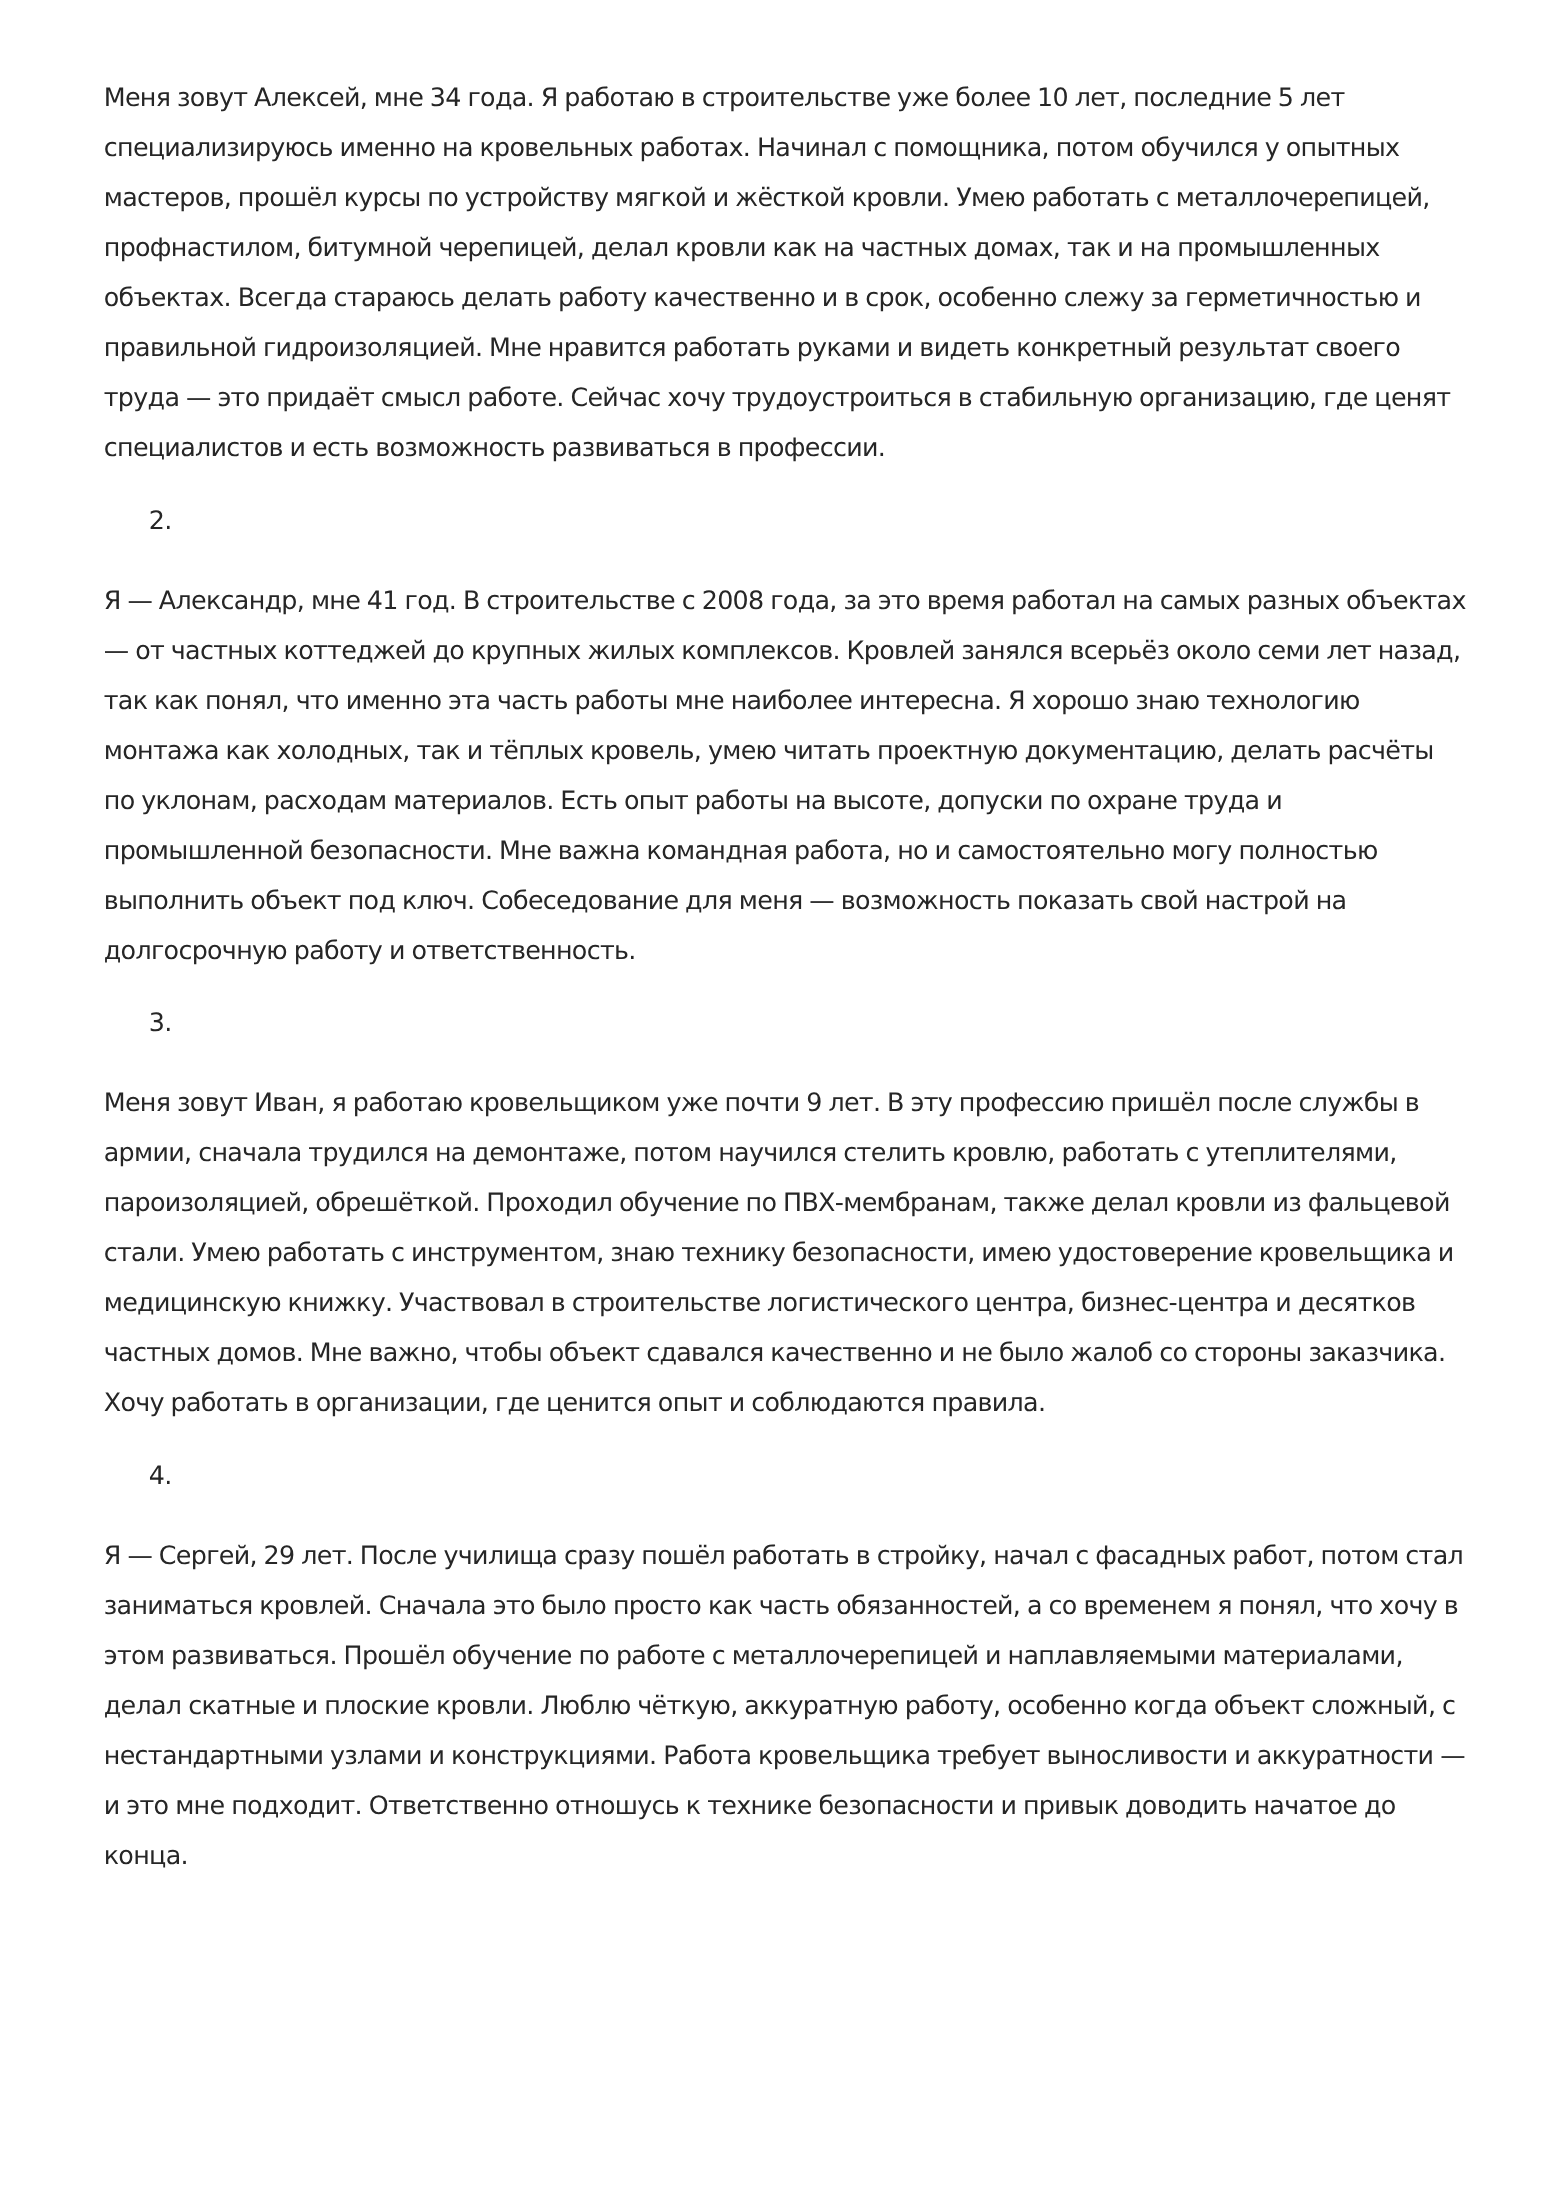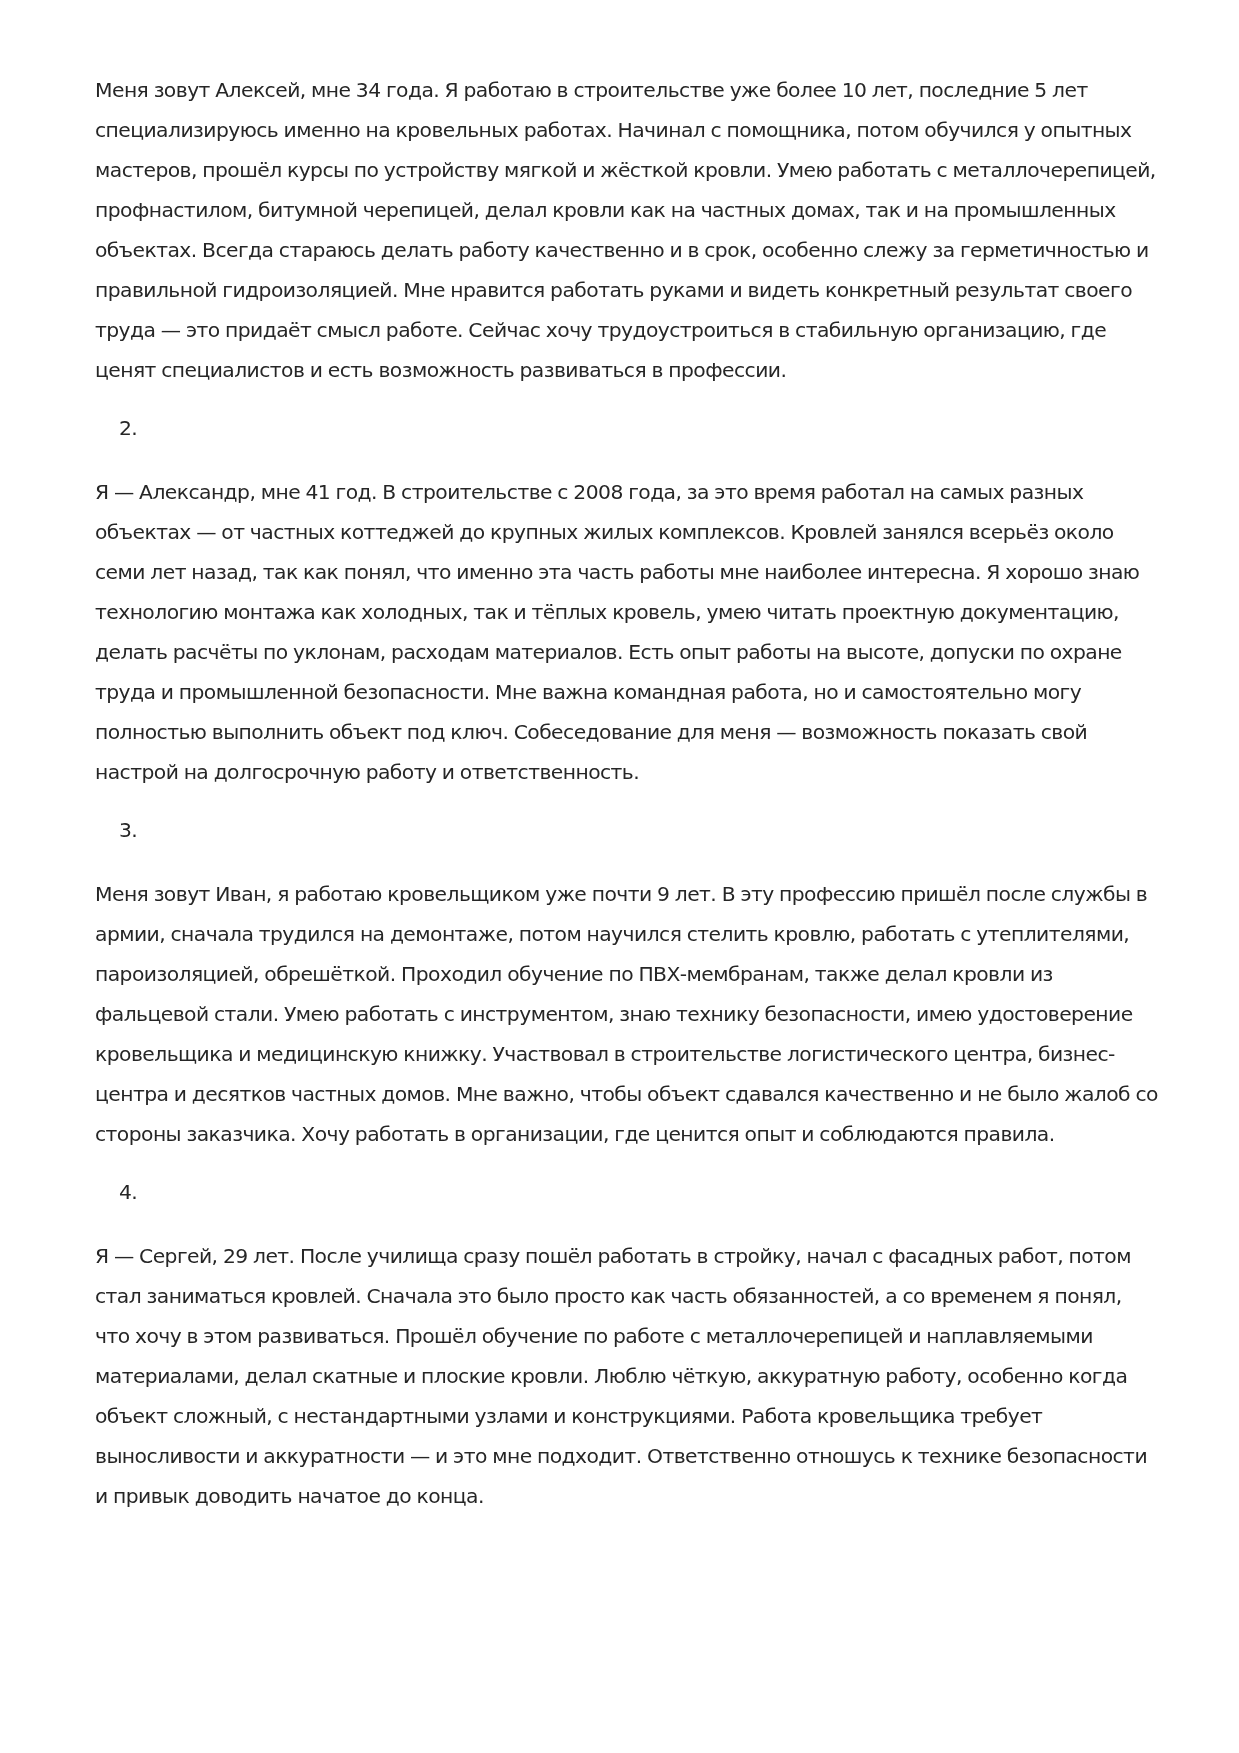--- a/index.html
+++ b/index.html
@@ -19,21 +19,21 @@
       top: 58px;
       width: 1090px;
       font-family: "DejaVu Sans", "Liberation Sans", sans-serif;
       font-size: 20.3px;
       line-height: 40px;
       color: #262626;
       letter-spacing: -0.55px;
       word-spacing: -0.5px;
     }
     .para {
-      margin: 12px;
+      margin: 0;
       padding: 0;
     }
     .num {
       margin: 0;
       padding-left: 36px;
       height: 40px;
       line-height: 40px;
       margin-top: 18px;
       margin-bottom: 24px;
     }

